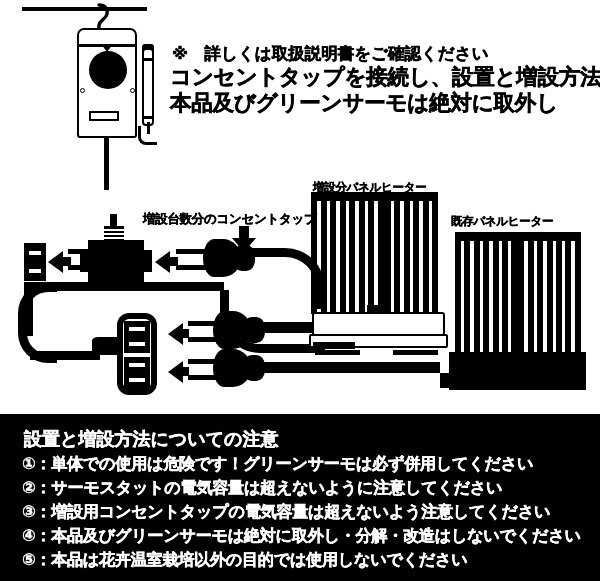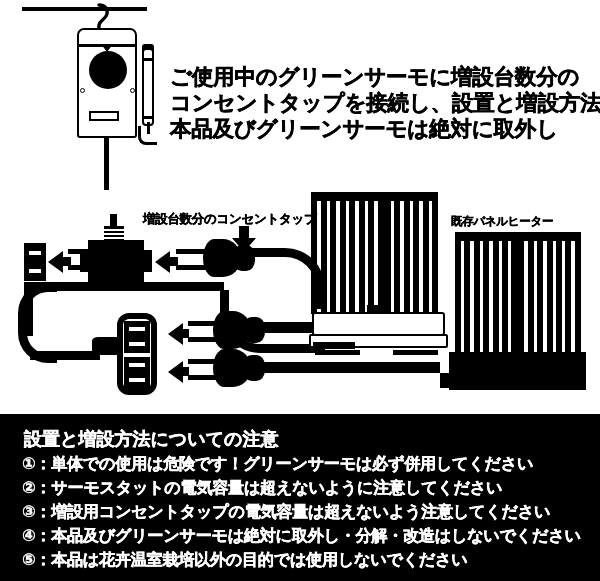--- a/index.html
+++ b/index.html
@@ -265,22 +265,22 @@
     font-size: 16.2px; font-weight: 700; line-height: 24px;
     white-space: nowrap; letter-spacing: -0.35px;
     -webkit-text-stroke: 0.4px #fff;
   }
 </style>
 </head>
 <body>
 
 <div id="page">
 
+  <div class="subtitle">※　詳しくは取扱説明書をご確認ください</div>
   <div class="body-copy">
-    <div>ご使用中のグリーンサーモに増設台数分の</div>
     <div>コンセントタップを接続し、設置と増設方法</div>
     <div>本品及びグリーンサーモは絶対に取外し</div>
   </div>
 
   <div id="hang-bar"></div>
   <svg id="hook" viewBox="0 0 26 34">
     <path d="M13 2 C19 2 22 6 21 11 C20 16 14 17 13 22 C12 27 16 30 20 30" fill="none" stroke="#000" stroke-width="3.4" stroke-linecap="round"></path>
   </svg>
 
   <div class="thermo-body"></div>
@@ -293,20 +293,21 @@
   <div class="thermo-cord"></div>
 
   <div class="probe-cap-top"></div>
   <div class="probe-tube"></div>
   <div class="probe-band"></div>
   <div class="probe-band2"></div>
   <div class="probe-wire-up"></div>
   <div class="probe-wire"></div>
 
   <div class="diag-label" id="label-tap">増設台数分のコンセントタップ</div>
+  <div class="diag-label" id="label-new">増設分パネルヒーター</div>
   <div class="diag-label" id="label-exist">既存パネルヒーター</div>
 
   <div id="down-arrow">
     <div class="shaft"></div>
     <div class="head"></div>
   </div>
 
   <div class="outlet-box">
     <div class="outlet-slot" style="top:8px;"></div>
     <div class="outlet-slot" style="top:26px;"></div>

